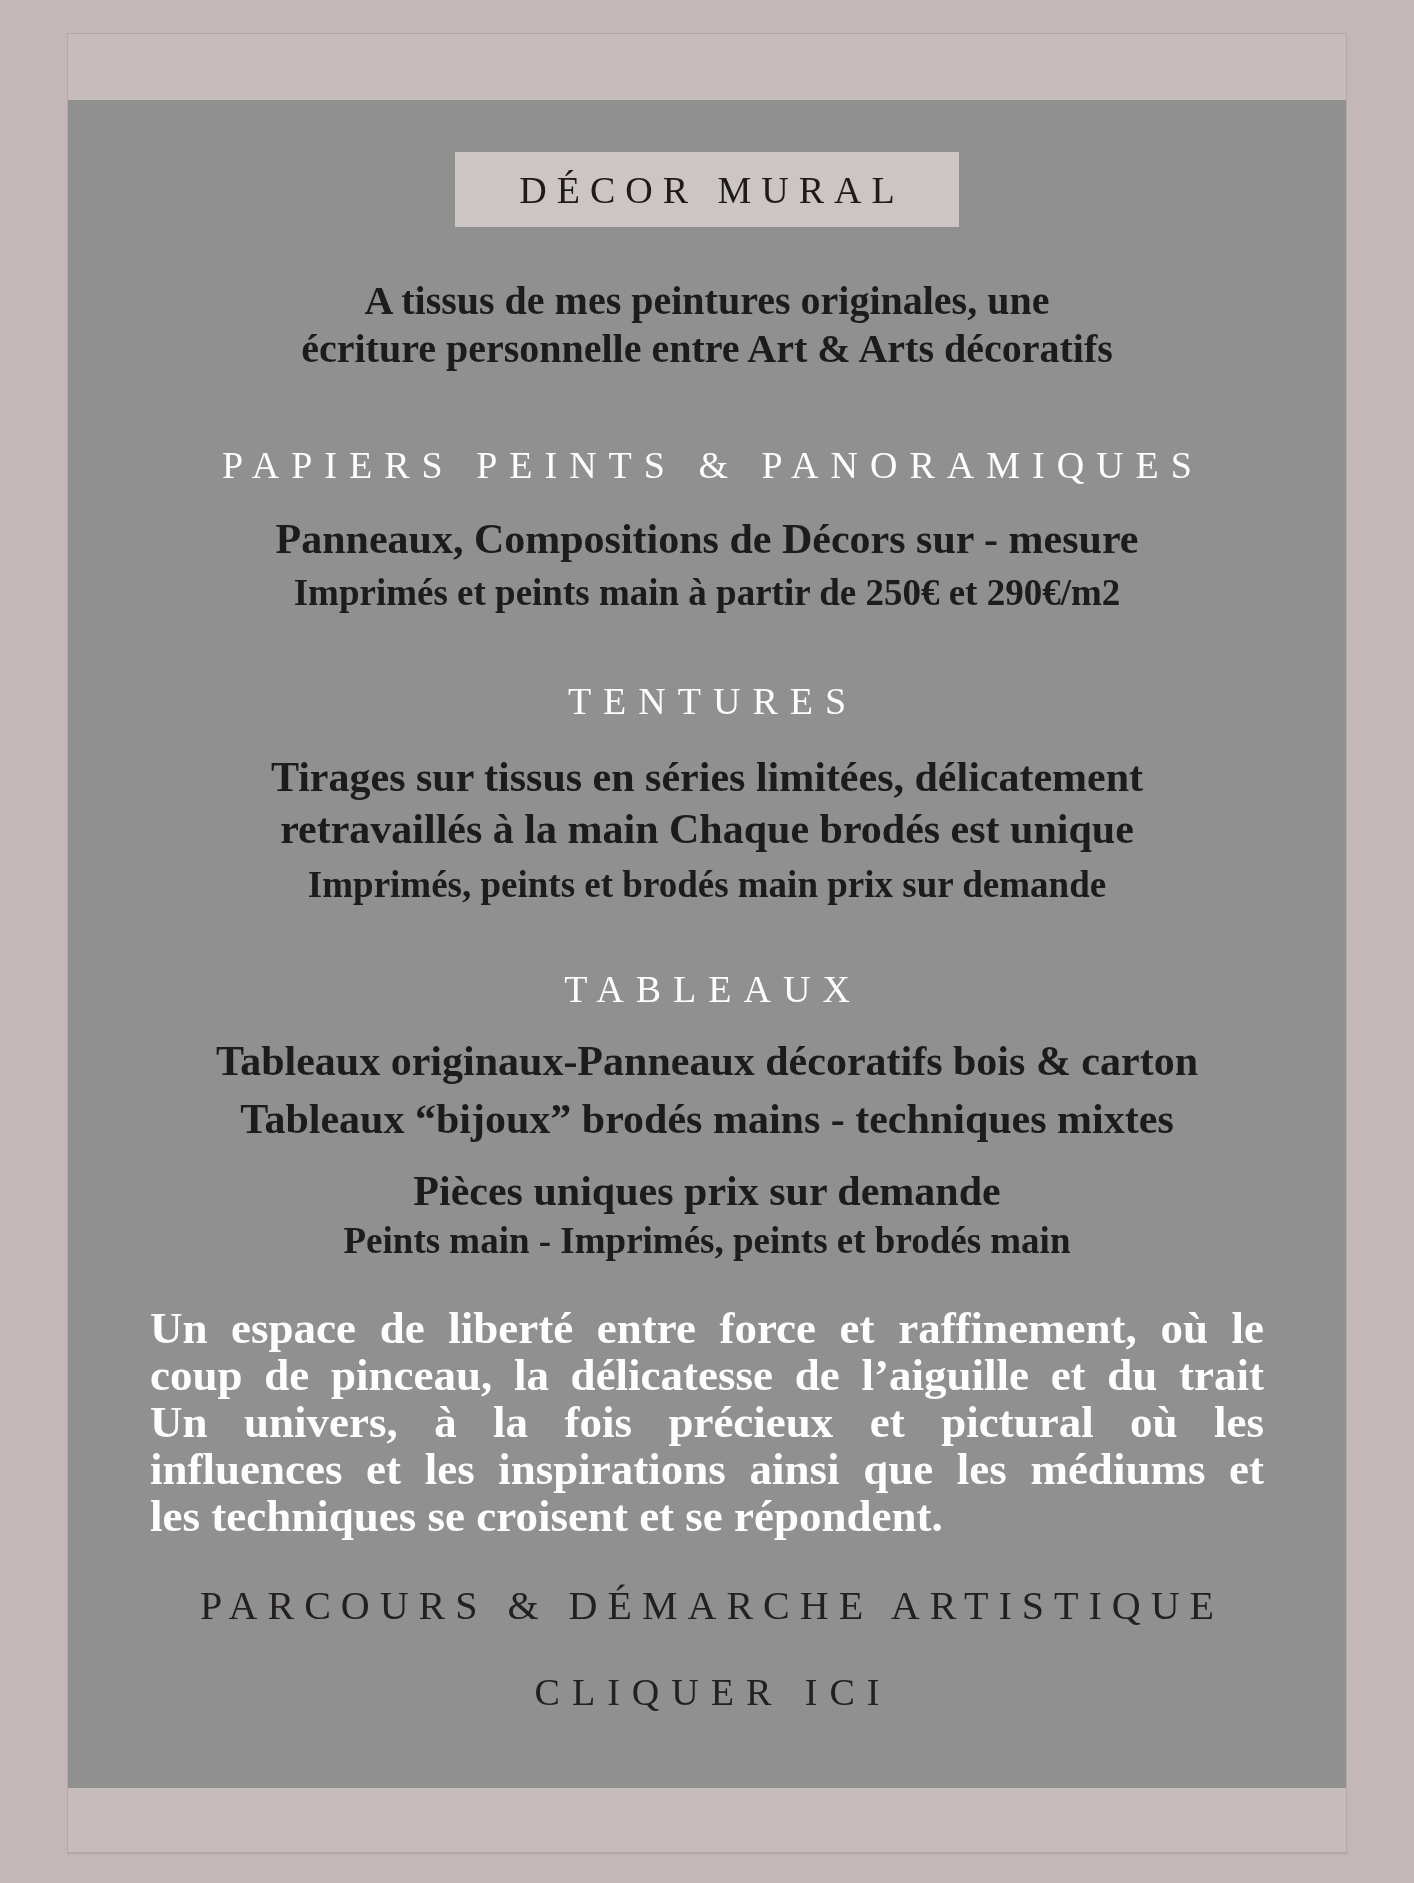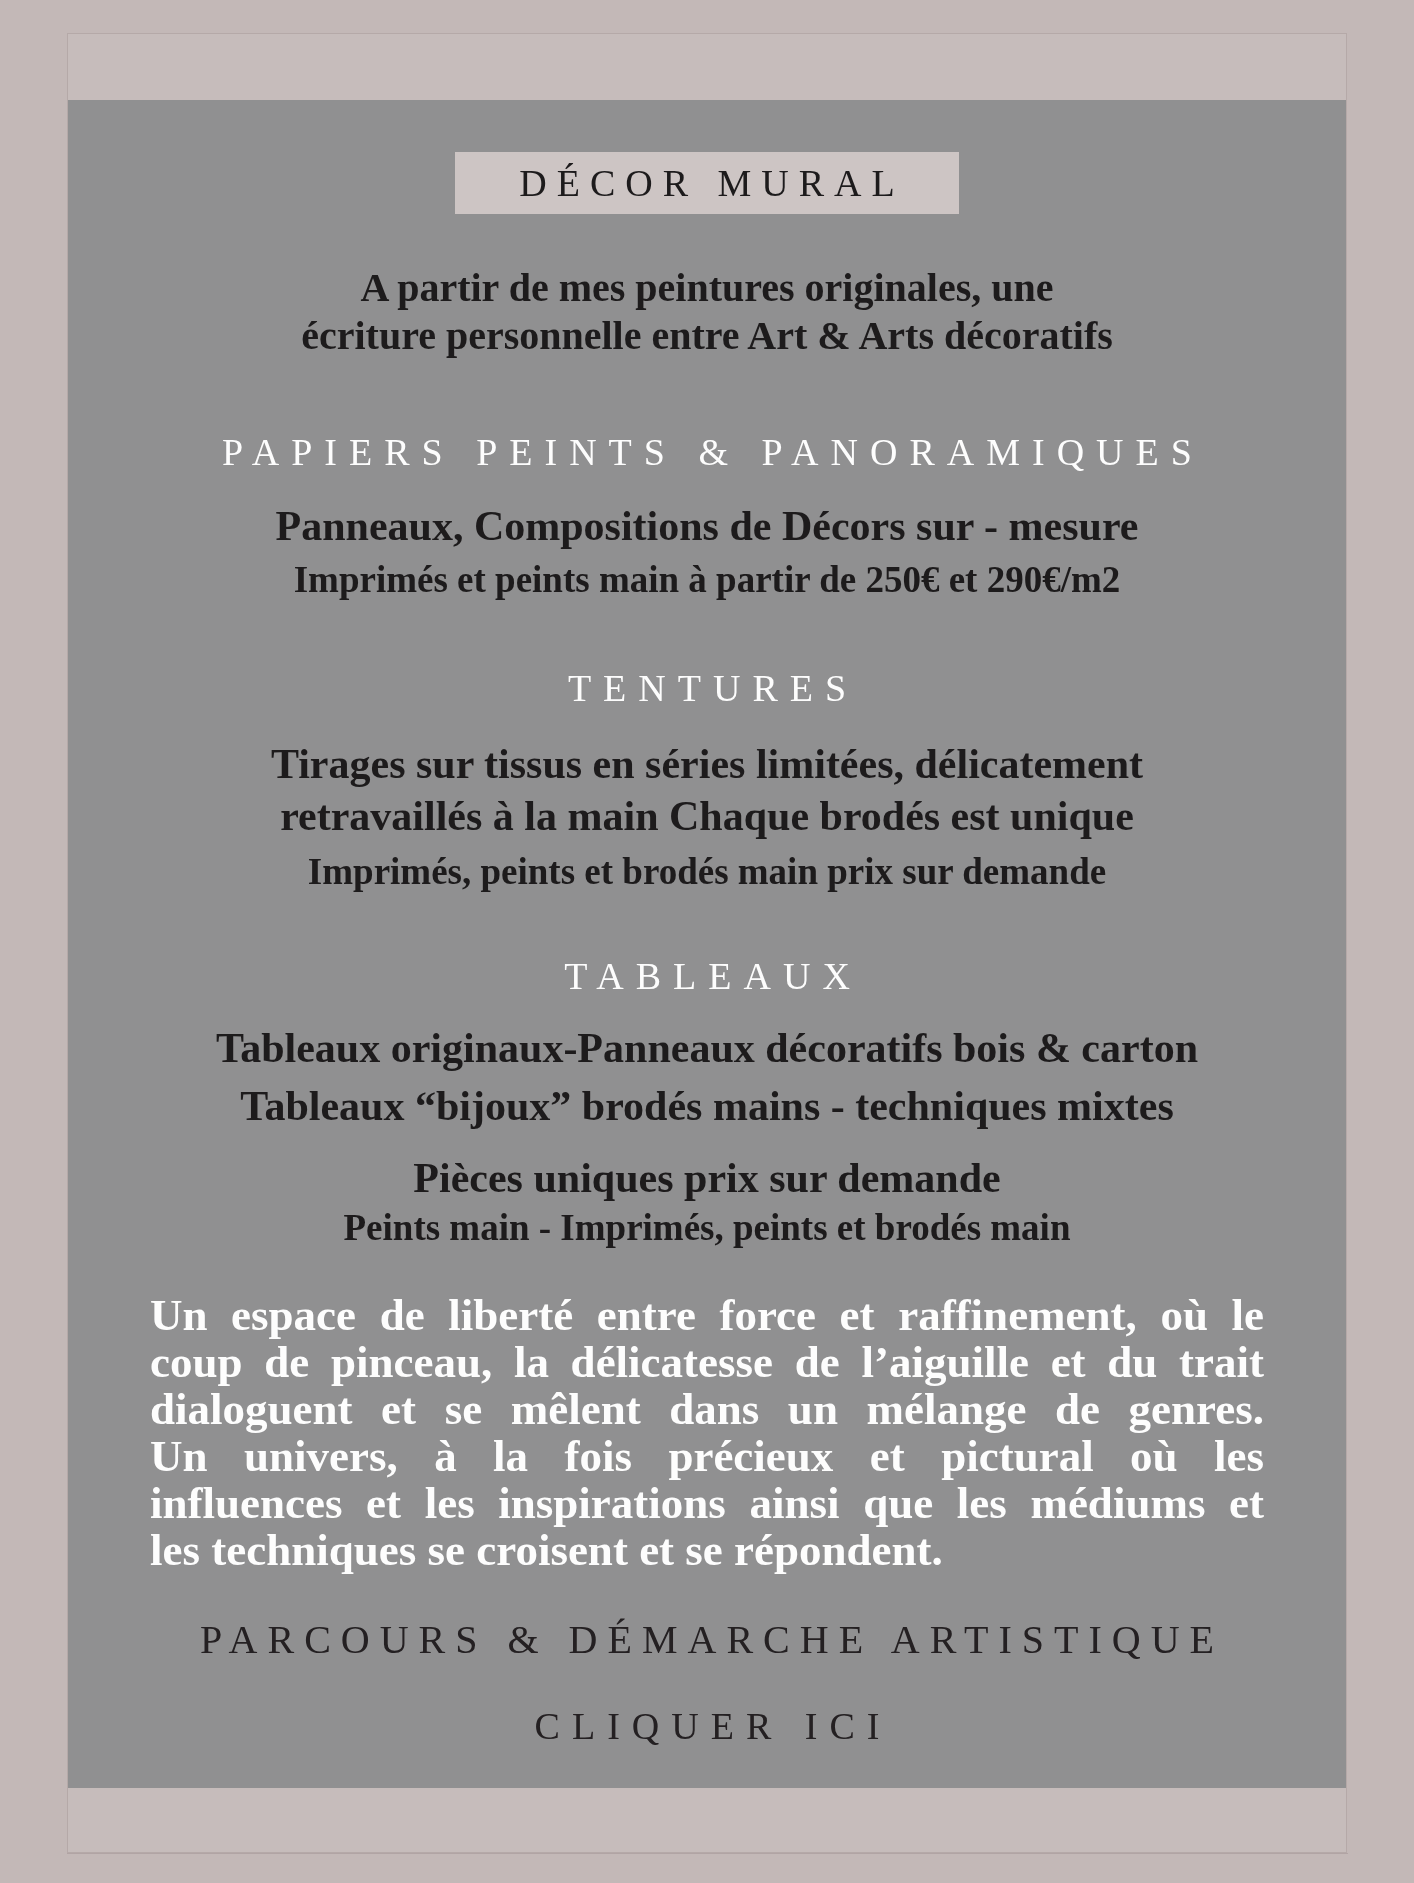--- a/index.html
+++ b/index.html
@@ -22,21 +22,21 @@
   }
   .panel {
     margin-top:66px;
     width:100%; height:1688px;
     box-sizing:border-box;
     background:#909091;
     display:flex; flex-direction:column; align-items:center;
   }
   .badge {
     margin-top:52px;
-    height:62px;
+    height:75px;
     background:#cdc5c4;
     display:flex; align-items:center; justify-content:center;
     padding:0 54px;
   }
   .badge-text {
     font-size:38px; letter-spacing:10px; color:#1d1b1c;
     font-weight:400; white-space:nowrap; padding-left:10px;
   }
   .intro {
     margin-top:50px;
@@ -93,21 +93,21 @@
 
 <div class="page">
   <div class="inner-frame">
     <section class="panel">
 
       <div class="badge">
         <span class="badge-text">DÉCOR MURAL</span>
       </div>
 
       <div class="intro">
-        <div>A partir de mes peintures originales, une</div>
+        <div>A tissus de mes peintures originales, une</div>
         <div>écriture personnelle entre Art &amp; Arts décoratifs</div>
       </div>
 
       <h2 class="h-white h-papiers" style="margin-bottom:0; font-weight:400;">PAPIERS PEINTS &amp; PANORAMIQUES</h2>
       <div class="dark lg mt-28">Panneaux, Compositions de Décors sur - mesure</div>
       <div class="dark sm mt-10">Imprimés et peints main à partir de 250€ et 290€/m2</div>
 
       <h2 class="h-white h-tentures" style="margin-bottom:0; font-weight:400;">TENTURES</h2>
       <div class="dark tirages">
         <div>Tirages sur tissus en séries limitées, délicatement</div>
@@ -117,21 +117,20 @@
 
       <h2 class="h-white h-tableaux" style="margin-bottom:0; font-weight:400;">TABLEAUX</h2>
       <div class="dark md mt-28">Tableaux originaux-Panneaux décoratifs bois &amp; carton</div>
       <div class="dark md mt-14">Tableaux “bijoux” brodés mains - techniques mixtes</div>
       <div class="dark md mt-12">Pièces uniques prix sur demande</div>
       <div class="dark sm mt-8">Peints main - Imprimés, peints et brodés main</div>
 
       <div class="manifesto">
         <div class="jline">Un espace de liberté entre force et raffinement, où le</div>
         <div class="jline">coup de pinceau, la délicatesse de l’aiguille et du trait</div>
-        <div class="jline">dialoguent et se mêlent dans un mélange de genres.</div>
         <div class="jline">Un univers, à la fois précieux et pictural où les</div>
         <div class="jline">influences et les inspirations ainsi que les médiums et</div>
         <div class="jline-last">les techniques se croisent et se répondent.</div>
       </div>
 
       <div class="parcours">PARCOURS &amp; DÉMARCHE ARTISTIQUE</div>
 
       <a class="cliquer">CLIQUER ICI</a>
 
     </section>

